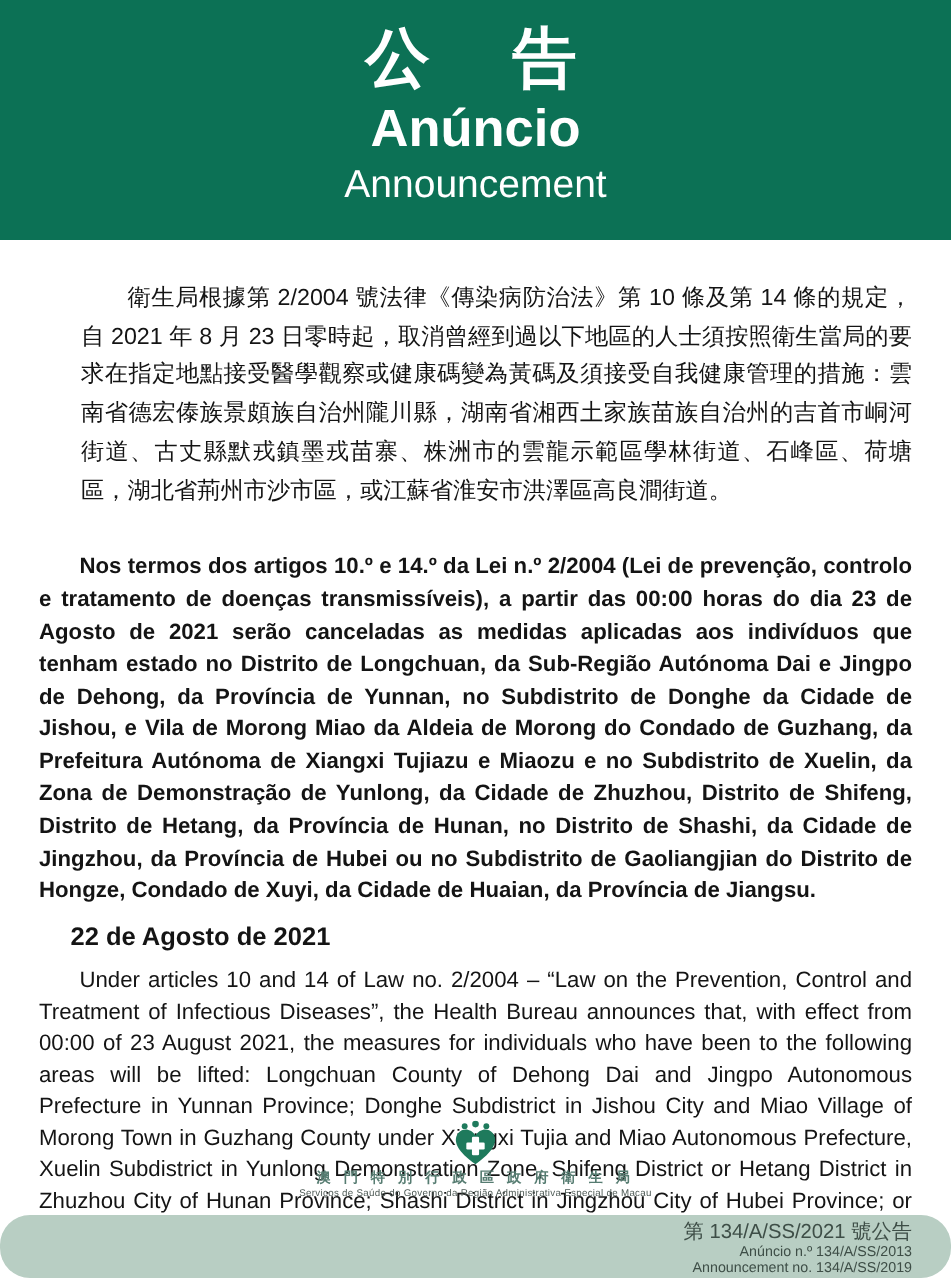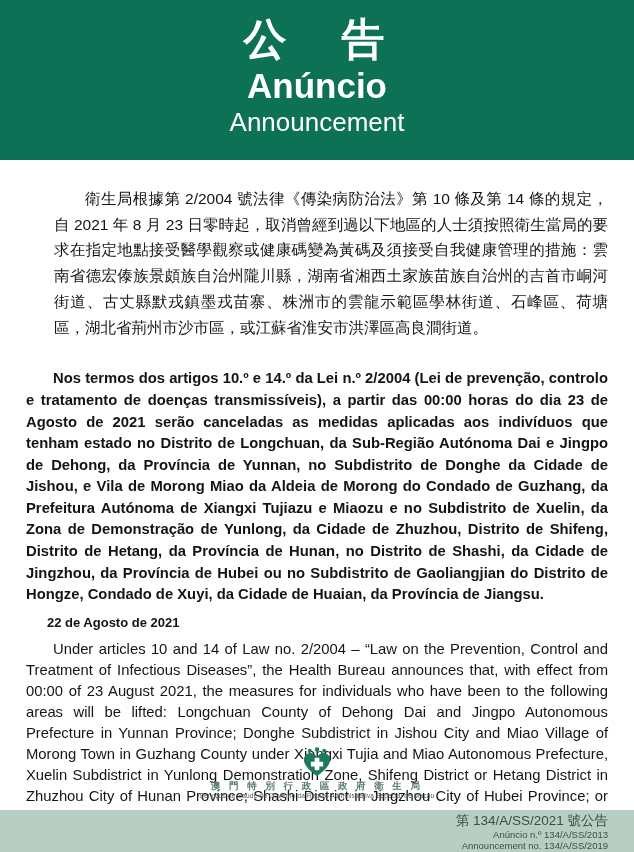--- a/index.html
+++ b/index.html
@@ -64,21 +64,21 @@
     margin: 12px 0 4px 21px;
   }
   .para-pt {
     font-size: 14.8px;
     font-weight: bold;
     line-height: 1.46;
     text-indent: 27px;
     margin-top: 28px;
   }
   .date-pt {
-    font-size: 13px;
+    font-size: 17px;
     font-weight: bold;
     margin: 9px 0 4px 21px;
   }
   .para-en {
     font-size: 14.8px;
     line-height: 1.42;
     text-indent: 27px;
     margin-top: 9px;
   }
   .date-en {
@@ -110,20 +110,21 @@
 
   
   .footer-band {
     position: absolute;
     left: 0; right: 0; bottom: 0;
     height: 42px;
     background: #b8cec3;
     color: #3e4e47;
     text-align: right;
     padding: 3px 26px 0 0;
+    border-radius: 20px;
   }
   .ref-zh { font-size: 13.5px; line-height: 1.25; }
   .ref-pt { font-size: 9.5px; line-height: 1.15; }
   .ref-en { font-size: 9.5px; line-height: 1.15; }
 </style>
 </head>
 <body>
 
 <div class="page">
 

